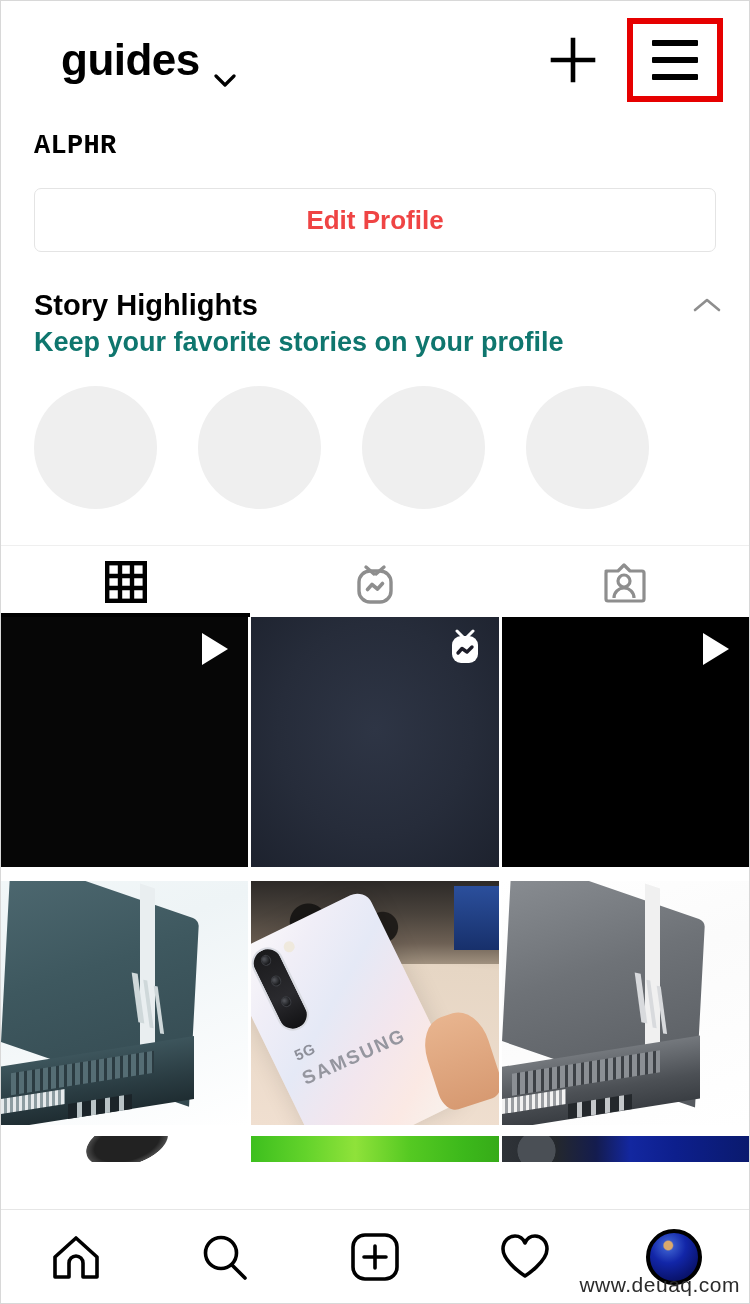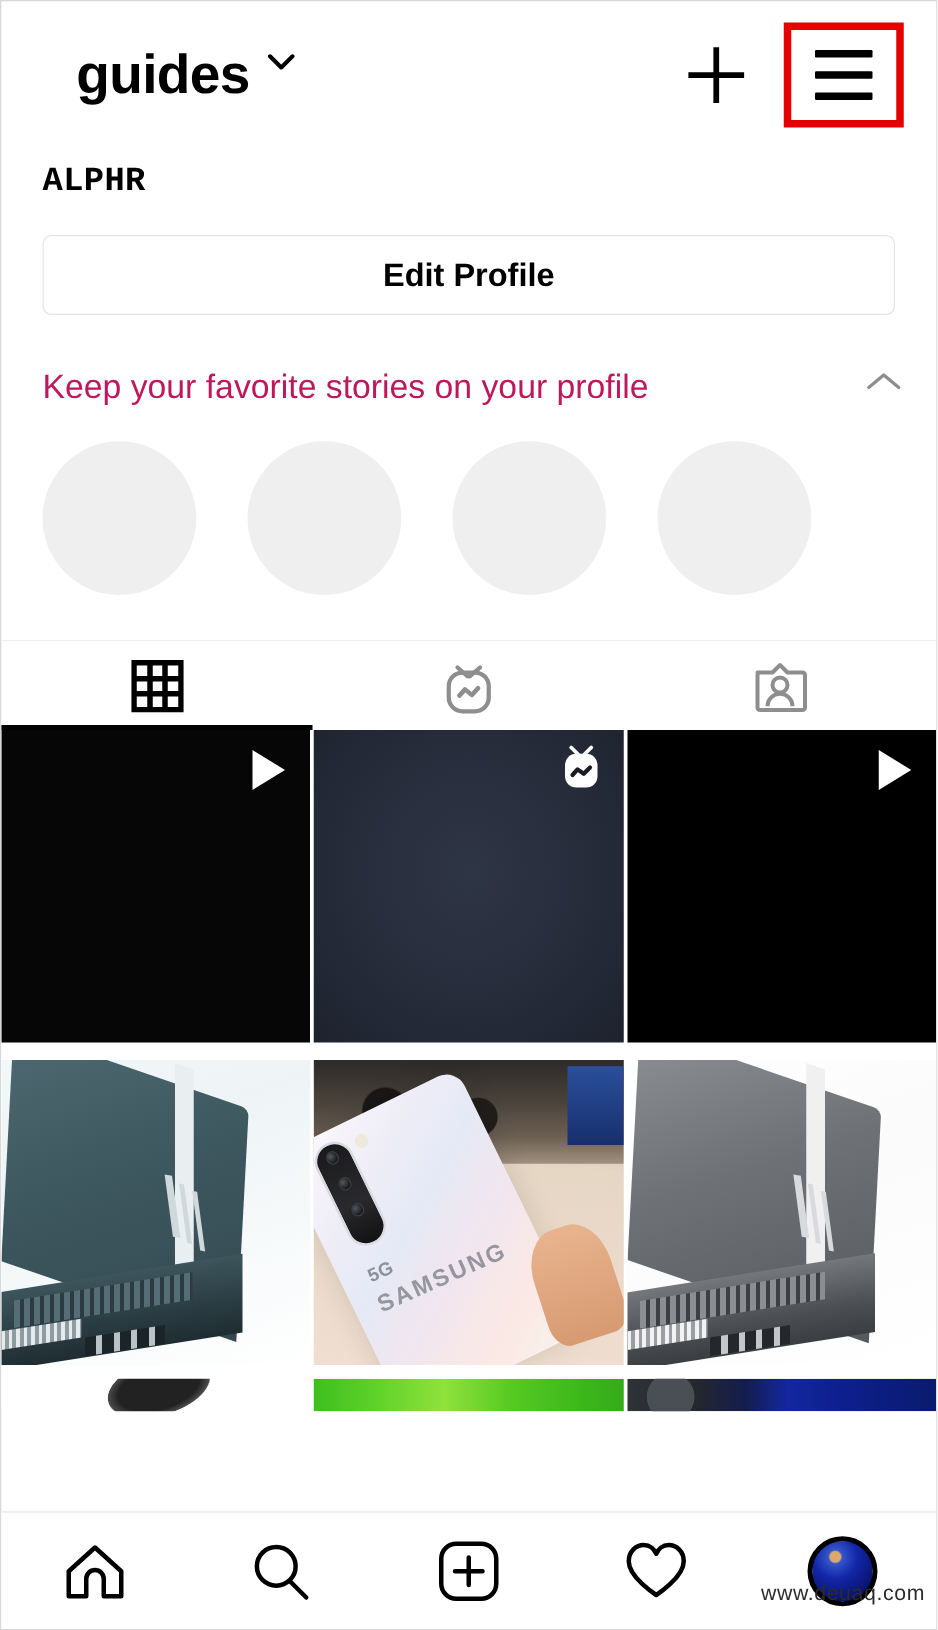--- a/index.html
+++ b/index.html
@@ -19,21 +19,21 @@
   }
 
   
   .topbar{
     position:relative;
     height:118px;
     display:flex; align-items:center;
     padding:0 26px 0 60px;
   }
   .brand{
-    display:flex; align-items:flex-start; gap:14px;
+    display:flex; align-items:flex-end; gap:14px;
   }
   .brand-text{
     font-size:44px; font-weight:700; color:#000;
     letter-spacing:-0.5px; line-height:1;
   }
   .chev-down{
     width:22px; height:13px; position:relative; top:5px;
   }
   .topbar-right{
     margin-left:auto;
@@ -66,35 +66,35 @@
   }
 
   
   .edit-wrap{ padding:27px 33px 0 33px; }
   .edit-btn{
     width:100%; height:64px;
     border:1.5px solid #e4e4e4;
     border-radius:7px;
     background:#fff;
     font-family:"Liberation Sans", sans-serif;
-    font-size:26px; font-weight:700; color:#000000;
+    font-size:26px; font-weight:700; color:#ef4444;
     display:flex; align-items:center; justify-content:center;
     cursor:pointer;
   }
 
   
   .sh-head{
     padding:37px 33px 0 33px;
     position:relative;
   }
   .sh-title{
     font-size:29px; font-weight:700; color:#000; line-height:1.15;
   }
   .sh-sub{
-    font-size:27px; font-weight:400; color:#be185d; line-height:1.3;
+    font-size:27px; font-weight:700; color:#0f766e; line-height:1.3;
     margin-top:3px;
   }
   .sh-collapse{
     position:absolute; right:27px; top:44px;
     width:30px; height:18px;
   }
 
   .sh-row{
     display:flex; align-items:flex-start; gap:41px;
     padding:26px 33px 0 33px;
@@ -366,22 +366,22 @@
   .nav-item{
     flex:1 1 0; display:flex; align-items:center; justify-content:center;
     height:100%; cursor:pointer;
   }
   .avatar{
     width:56px; height:56px; border-radius:50%;
     border:4px solid #000;
     background:radial-gradient(circle at 38% 26%, #dba96b 0 9%, #3556c9 12%, #1226a8 38%, #0a1573 72%, #050c45 100%);
   }
   .watermark{
-    position:absolute; right:9px; bottom:18px;
-    font-size:17px; color:#2b2b2b;
+    position:absolute; right:9px; bottom:6px;
+    font-size:21px; color:#2b2b2b;
     font-family:"Liberation Sans", sans-serif;
     letter-spacing:0.5px;
   }
   svg{ display:block; }
 </style>
 </head>
 <body>
 
 <div class="phone">
 
@@ -413,20 +413,21 @@
     </div>
   </div>
 
   <div class="profile-name">ALPHR</div>
 
   <div class="edit-wrap">
     <div class="edit-btn">Edit Profile</div>
   </div>
 
   <div class="sh-head">
+    <div class="sh-title">Story Highlights</div>
     <div class="sh-sub">Keep your favorite stories on your profile</div>
     <div class="sh-collapse">
       <svg width="30" height="18" viewBox="0 0 30 18">
         <path d="M3 14 L15 4 L27 14" fill="none" stroke="#8e8e8e" stroke-width="2.6" stroke-linecap="round" stroke-linejoin="round"></path>
       </svg>
     </div>
   </div>
 
   <div class="sh-row">
     <div class="hl">

